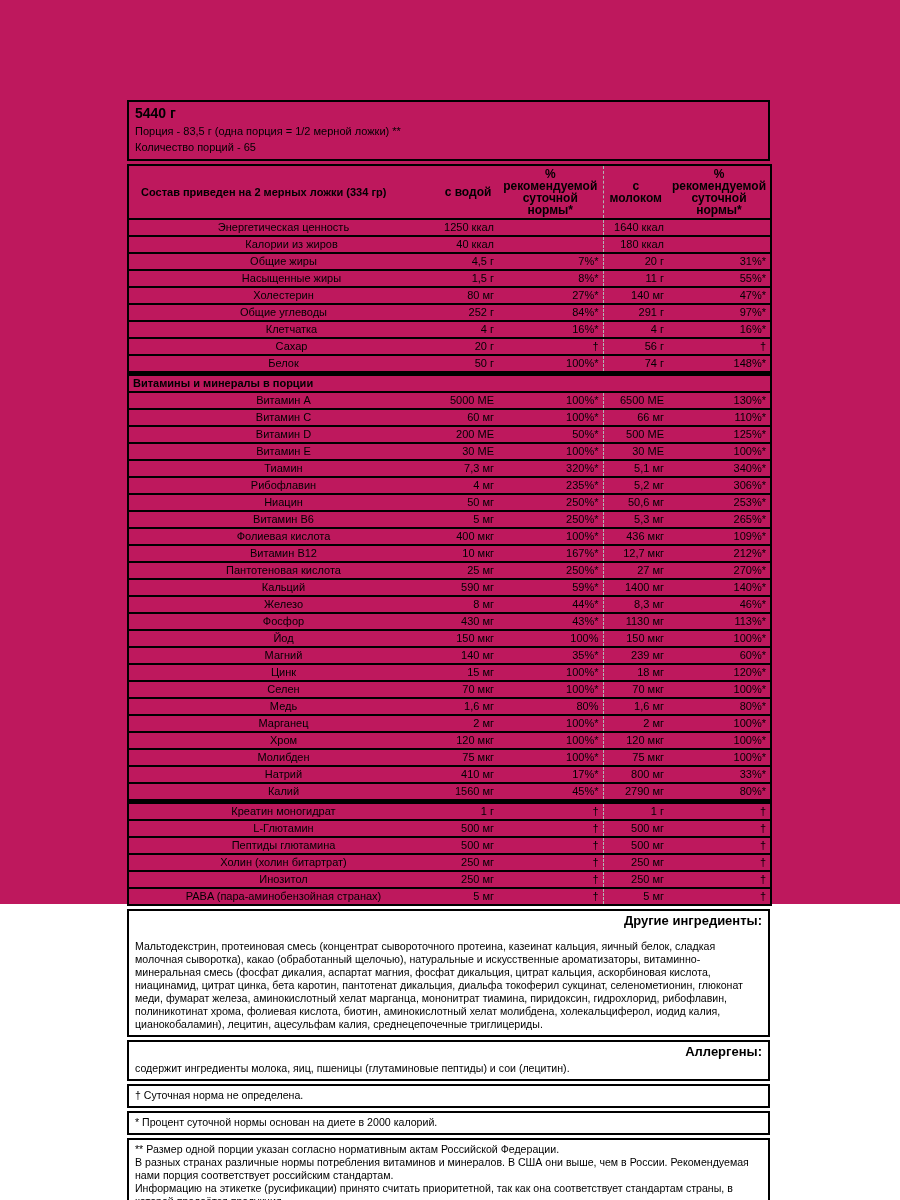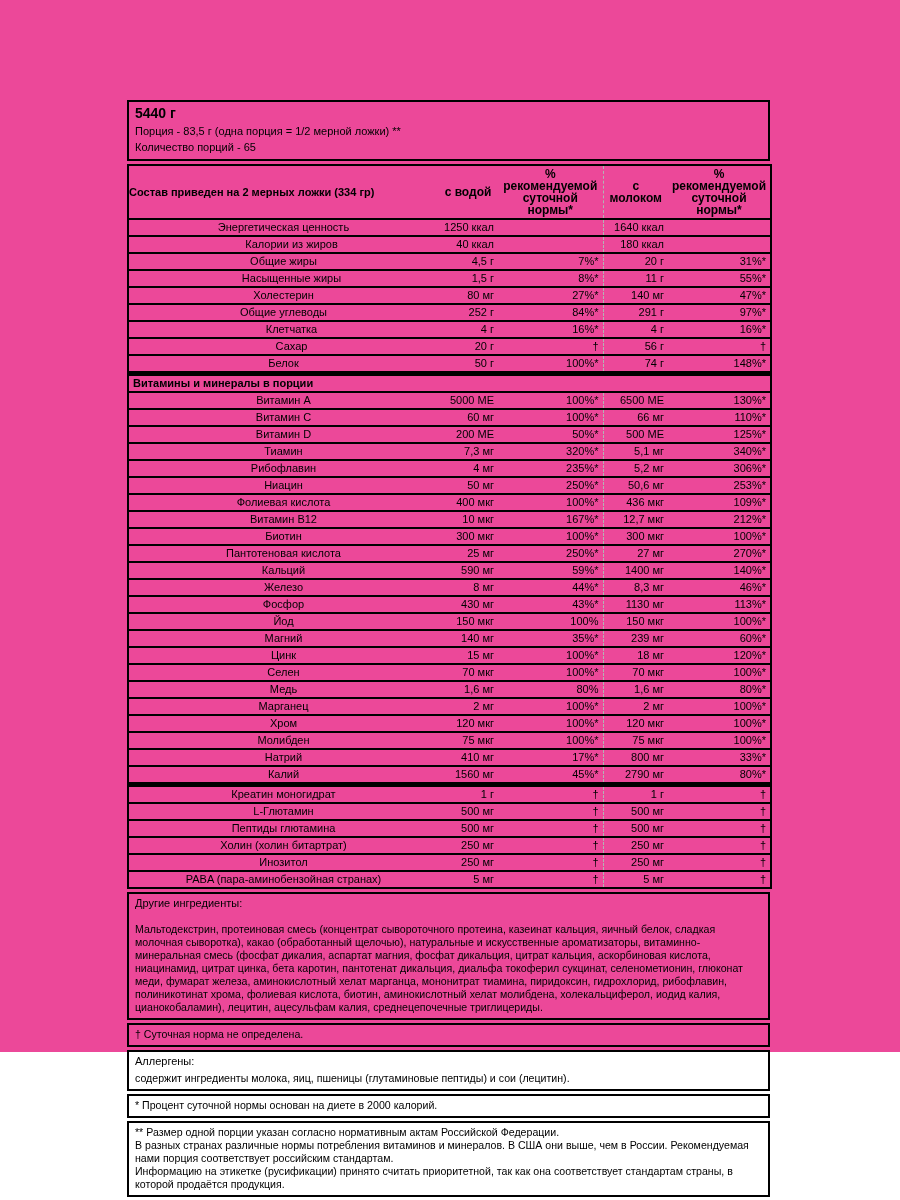--- a/index.html
+++ b/index.html
@@ -2,21 +2,21 @@
 <html><head>
 <meta charset="utf-8">
 <style>
   html, body {
     margin: 0; padding: 0;
     width: 900px; height: 1200px;
     background: #ffffff;
     font-family: "Liberation Sans", sans-serif;
     color: #000;
   }
-  .page { position: relative; width: 900px; height: 1052px; background: #ec4899; }
+  .page { position: relative; width: 900px; height: 904px; background: #be185d; }
   .sheet { position: absolute; left: 127px; top: 100px; width: 643px; }
 
   
   .product-header {
     border: 2px solid #000;
     padding: 3px 6px 5px 6px;
   }
   .product-weight { font-size: 14px; font-weight: bold; margin: 0 0 3px 0; }
   .product-line { font-size: 11px; margin: 2px 0 0 0; line-height: 14px; }
 
@@ -37,21 +37,21 @@
 
   table.nutrition th {
     border-bottom: 2px solid #000;
     font-size: 12px;
     font-weight: bold;
     padding: 2px 3px;
     vertical-align: middle;
     text-align: center;
     line-height: 12px;
   }
-  table.nutrition th.h-label { text-align: left; font-size: 11px; padding-left: 0; }
+  table.nutrition th.h-label { text-align: left; font-size: 11px; padding-left: 12px; }
 
   table.nutrition td {
     border-top: 2px solid #000;
     padding: 1px 4px;
     height: 13px;
     line-height: 13px;
     vertical-align: middle;
     overflow: hidden;
     white-space: nowrap;
   }
@@ -67,21 +67,21 @@
   tr.thick-top td { border-top: 5px solid #000; }
 
   
   .note-box {
     border: 2px solid #000;
     margin-top: 3px;
     padding: 3px 6px 4px 6px;
     font-size: 10.6px;
     line-height: 13px;
   }
-  .note-heading { font-weight: normal; font-size: 11px; }
+  .note-heading { font-weight: bold; font-size: 13px; text-align: right; }
   .ingredients-text { margin-top: 13px; }
   .allergens-text { margin-top: 4px; }
   .multiline { white-space: pre-line; }
 </style>
 </head>
 <body>
 
 <div class="page">
   <div class="sheet">
 
@@ -202,20 +202,27 @@
       </tr>
 
       <tr>
         <td class="c-label">Витамин D</td>
         <td class="c-val">200 МЕ</td>
         <td class="c-dv">50%*</td>
         <td class="c-val milk-div">500 МЕ</td>
         <td class="c-dv">125%*</td>
       </tr>
 
+      <tr>
+        <td class="c-label">Витамин E</td>
+        <td class="c-val">30 МЕ</td>
+        <td class="c-dv">100%*</td>
+        <td class="c-val milk-div">30 МЕ</td>
+        <td class="c-dv">100%*</td>
+      </tr>
 
       <tr>
         <td class="c-label">Тиамин</td>
         <td class="c-val">7,3 мг</td>
         <td class="c-dv">320%*</td>
         <td class="c-val milk-div">5,1 мг</td>
         <td class="c-dv">340%*</td>
       </tr>
 
       <tr>
@@ -227,44 +234,44 @@
       </tr>
 
       <tr>
         <td class="c-label">Ниацин</td>
         <td class="c-val">50 мг</td>
         <td class="c-dv">250%*</td>
         <td class="c-val milk-div">50,6 мг</td>
         <td class="c-dv">253%*</td>
       </tr>
 
+      <tr>
+        <td class="c-label">Витамин B6</td>
+        <td class="c-val">5 мг</td>
+        <td class="c-dv">250%*</td>
+        <td class="c-val milk-div">5,3 мг</td>
+        <td class="c-dv">265%*</td>
+      </tr>
 
       <tr>
         <td class="c-label">Фолиевая кислота</td>
         <td class="c-val">400 мкг</td>
         <td class="c-dv">100%*</td>
         <td class="c-val milk-div">436 мкг</td>
         <td class="c-dv">109%*</td>
       </tr>
 
       <tr>
         <td class="c-label">Витамин B12</td>
         <td class="c-val">10 мкг</td>
         <td class="c-dv">167%*</td>
         <td class="c-val milk-div">12,7 мкг</td>
         <td class="c-dv">212%*</td>
       </tr>
 
-      <tr>
-        <td class="c-label">Биотин</td>
-        <td class="c-val">300 мкг</td>
-        <td class="c-dv">100%*</td>
-        <td class="c-val milk-div">300 мкг</td>
-        <td class="c-dv">100%*</td>
-      </tr>
 
       <tr>
         <td class="c-label">Пантотеновая кислота</td>
         <td class="c-val">25 мг</td>
         <td class="c-dv">250%*</td>
         <td class="c-val milk-div">27 мг</td>
         <td class="c-dv">270%*</td>
       </tr>
 
       <tr>
@@ -420,26 +427,26 @@
       </tr>
     </tbody>
     </table>
 
     <div class="note-box">
       <div class="note-heading">Другие ингредиенты:</div>
       <div class="ingredients-text">Мальтодекстрин, протеиновая смесь (концентрат сывороточного протеина, казеинат кальция, яичный белок, сладкая молочная сыворотка), какао (обработанный щелочью), натуральные и искусственные ароматизаторы, витаминно-минеральная смесь (фосфат дикалия, аспартат магния, фосфат дикальция, цитрат кальция, аскорбиновая кислота, ниацинамид, цитрат цинка, бета каротин, пантотенат дикальция, диальфа токоферил сукцинат, селенометионин, глюконат меди, фумарат железа, аминокислотный хелат марганца, мононитрат тиамина, пиридоксин, гидрохлорид, рибофлавин, полиникотинат хрома, фолиевая кислота, биотин, аминокислотный хелат молибдена, холекальциферол, иодид калия, цианокобаламин), лецитин, ацесульфам калия, среднецепочечные триглицериды.</div>
     </div>
 
     <div class="note-box">
-      <div>† Суточная норма не определена.</div>
-    </div>
-
-    <div class="note-box">
       <div class="note-heading">Аллергены:</div>
       <div class="allergens-text">содержит ингредиенты молока, яиц, пшеницы (глутаминовые пептиды) и сои (лецитин).</div>
+    </div>
+
+    <div class="note-box">
+      <div>† Суточная норма не определена.</div>
     </div>
 
     <div class="note-box">
       <div>* Процент суточной нормы основан на диете в 2000 калорий.</div>
     </div>
 
     <div class="note-box">
       <div class="multiline">** Размер одной порции указан согласно нормативным актам Российской Федерации.
 В разных странах различные нормы потребления витаминов и минералов. В США они выше, чем в России. Рекомендуемая нами порция соответствует российским стандартам.
 Информацию на этикетке (русификации) принято считать приоритетной, так как она соответствует стандартам страны, в которой продаётся продукция.</div>

